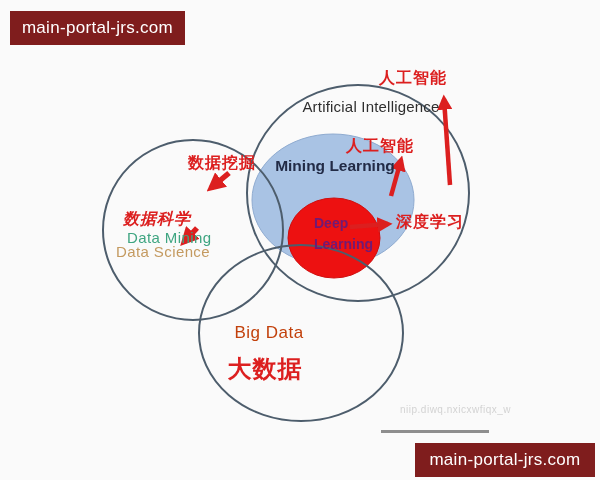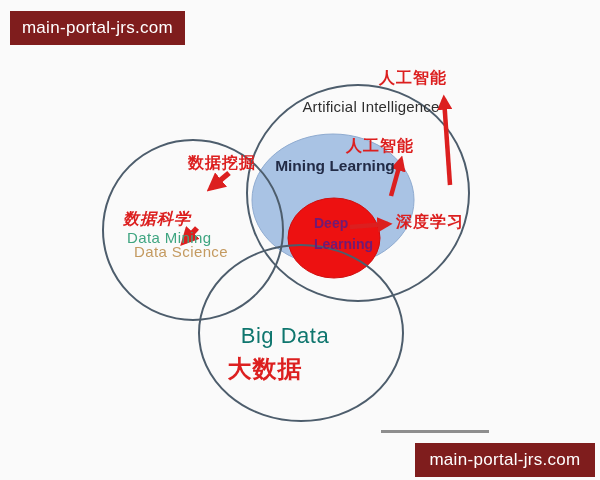--- a/index.html
+++ b/index.html
@@ -12,21 +12,21 @@
   #stage{position:absolute;inset:0;width:600px;height:480px;}
   svg.diagram{position:absolute;left:0;top:0;}
   .lbl{position:absolute;white-space:nowrap;line-height:1.15;}
   .center{transform:translateX(-50%);}
   .zh{color:#dc1f1f;font-size:16px;font-weight:bold;letter-spacing:1px;}
   .ai-en{color:#2e2e2e;font-size:15px;letter-spacing:.2px;}
   .ml-en{color:#222b46;font-size:15.5px;font-weight:bold;}
   .dl-en{color:#701a75;font-size:14px;font-weight:bold;line-height:21px;}
   .dm-en{color:#3fa581;font-size:15px;letter-spacing:.4px;margin-top:48px;}
   .ds-en{color:#c49a60;font-size:15px;letter-spacing:.4px;}
-  .bd-en{color:#0f766e;font-size:22px;letter-spacing:.5px;margin-left:16px;}
+  .bd-en{color:#c2410c;font-size:17px;letter-spacing:.5px;}
   .bd-zh{font-size:24px;font-family:Liberation Mono, monospace;}
   .wm{
     position:absolute;background:#7f1d1d;color:#ffffff;
     display:flex;align-items:center;justify-content:center;
     font-size:17px;letter-spacing:.3px;
   }
   .wm-top{left:10px;top:11px;width:175px;height:34px;}
   .wm-bottom{left:415px;top:443px;width:180px;height:34px;}
   .wm-faint{
     position:absolute;left:400px;top:404px;width:120px;
@@ -69,27 +69,28 @@
 
   <div class="lbl center ml-en" style="left:335px;top:157px;">Mining Learning</div>
   <div class="lbl center zh" style="left:380px;top:137px;">人工智能</div>
 
   <div class="lbl dl-en" style="left:314px;top:213px;"><span>Deep</span><br><span>Learning</span></div>
   <div class="lbl center zh" style="left:430px;top:213px;">深度学习</div>
 
   <div class="lbl dm-en" style="left:127px;top:181px;">Data Mining</div>
   <div class="lbl center zh" style="left:222px;top:154px;">数据挖掘</div>
 
-  <div class="lbl ds-en" style="left:134px;top:243px;">Data Science</div>
+  <div class="lbl ds-en" style="left:116px;top:243px;">Data Science</div>
   <div class="lbl center zh" style="left:157px;top:210px;font-style:italic;">数据科学</div>
 
   <div class="lbl center bd-en" style="left:269px;top:323px;">Big Data</div>
   <div class="lbl center zh bd-zh" style="left:265px;top:357px;">大数据</div>
 
   <div class="wm wm-top">
     <span>main-portal-jrs.com</span>
   </div>
   <div class="wm wm-bottom">
     <span>main-portal-jrs.com</span>
   </div>
+  <div class="wm-faint">niip.diwq.nxicxwfiqx_w</div>
   <div class="wm-line"></div>
 
 </div>
 
 </body></html>

